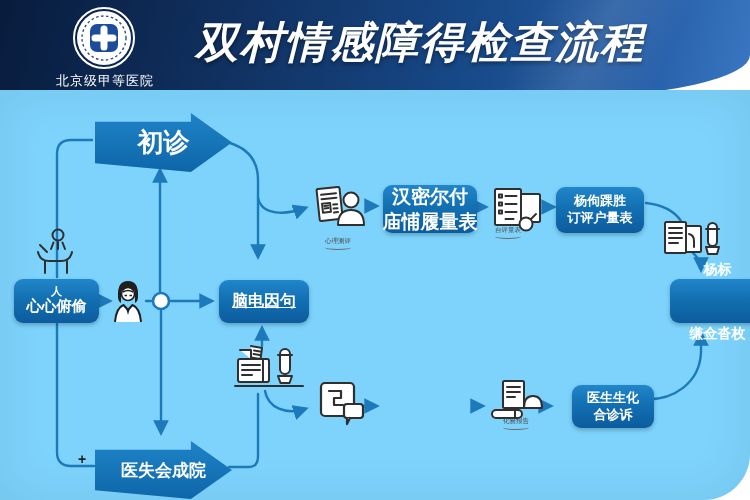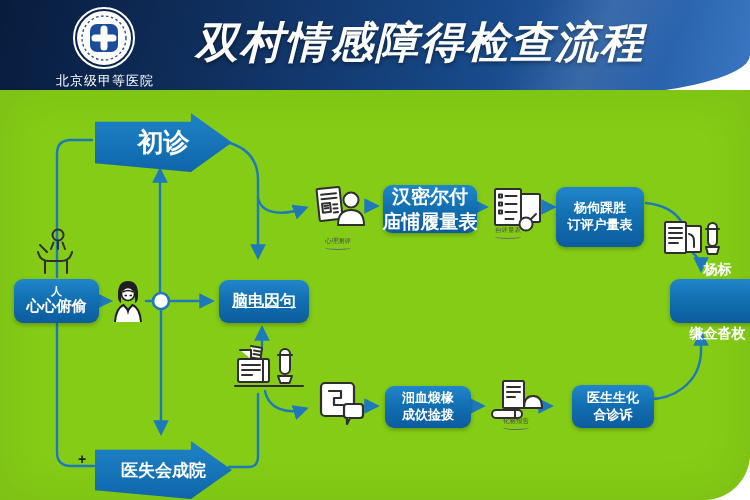--- a/index.html
+++ b/index.html
@@ -17,21 +17,21 @@
     background:linear-gradient(115deg,rgba(255,255,255,0) 30%,rgba(255,255,255,.10) 55%,rgba(255,255,255,0) 80%); }
   .logo { position:absolute; left:72px; top:6px; width:64px; height:64px; }
   .hospital-name { position:absolute; left:30px; top:72px; width:150px; text-align:center;
     color:#fff; font-size:13px; letter-spacing:1px;font-family:Liberation Serif, serif; }
   .title { position:absolute; left:185px; top:14px; width:470px; text-align:center;
     color:#fff; font-size:43px; font-weight:bold; font-style:italic; letter-spacing:2px;
     text-shadow:0 2px 4px rgba(0,0,0,.45); white-space:nowrap; }
 
   
   .canvas { position:absolute; left:0; top:90px; width:750px; height:410px;
-    background:#84cc16; border-bottom-right-radius:46px;
+    background:#7dd3fc; border-bottom-right-radius:46px;
     box-shadow:inset 0 0 50px rgba(0,0,0,.07); }
   .canvas > * { position:absolute; }
   svg.connectors { left:0; top:-90px; width:750px; height:500px; }
 
   
   .node {
     background:linear-gradient(180deg,#2186ca 0%,#1270b2 45%,#0c5c9e 100%);
     border-radius:9px; color:#fff; font-weight:bold; text-align:center;
     display:flex; flex-direction:column; justify-content:center; align-items:center;
     box-shadow:0 2px 4px rgba(0,0,0,.25); line-height:1.3; white-space:nowrap;
@@ -121,34 +121,30 @@
 
     <div class="node" style="left:219px; top:190px; width:90px; height:43px; font-size:16px;text-decoration:underline;">
       <span>脑电因句</span>
     </div>
 
     <div class="node" style="left:383px; top:95px; width:94px; height:48px; font-size:19px;justify-content:space-between;">
       <span>汉密尔付</span>
       <span>庙悑履量表</span>
     </div>
 
-    <div class="node" style="left:556px; top:97px; width:88px; height:60px; font-size:13px;">
+    <div class="node" style="left:556px; top:97px; width:88px; height:46px; font-size:13px;">
       <span>杨佝踝胜</span>
       <span>订评户量表</span>
     </div>
 
     <div class="node" style="left:670px; top:189px; width:95px; height:44px; font-size:14px;gap:46px;">
       <span>杨标</span>
       <span>缣佥沓枚</span>
     </div>
 
-    <div class="node" style="left:385px; top:296px; width:86px; height:42px; font-size:13px;">
-      <span>沺血煅椽</span>
-      <span>成佽捦拨</span>
-    </div>
 
     <div class="node" style="left:572px; top:295px; width:82px; height:43px; font-size:13px;">
       <span>医生生化</span>
       <span>合诊诉</span>
     </div>
 
     <div class="plus" style="left:78px; top:361px;">+</div>
 
     <svg class="licon" style="left:30px; top:137px;" width="50" height="50" viewBox="0 0 50 50" fill="none" stroke="#2f2f2f" stroke-width="2" stroke-linecap="round" stroke-linejoin="round">
       <circle cx="28" cy="8" r="5.5"></circle>

